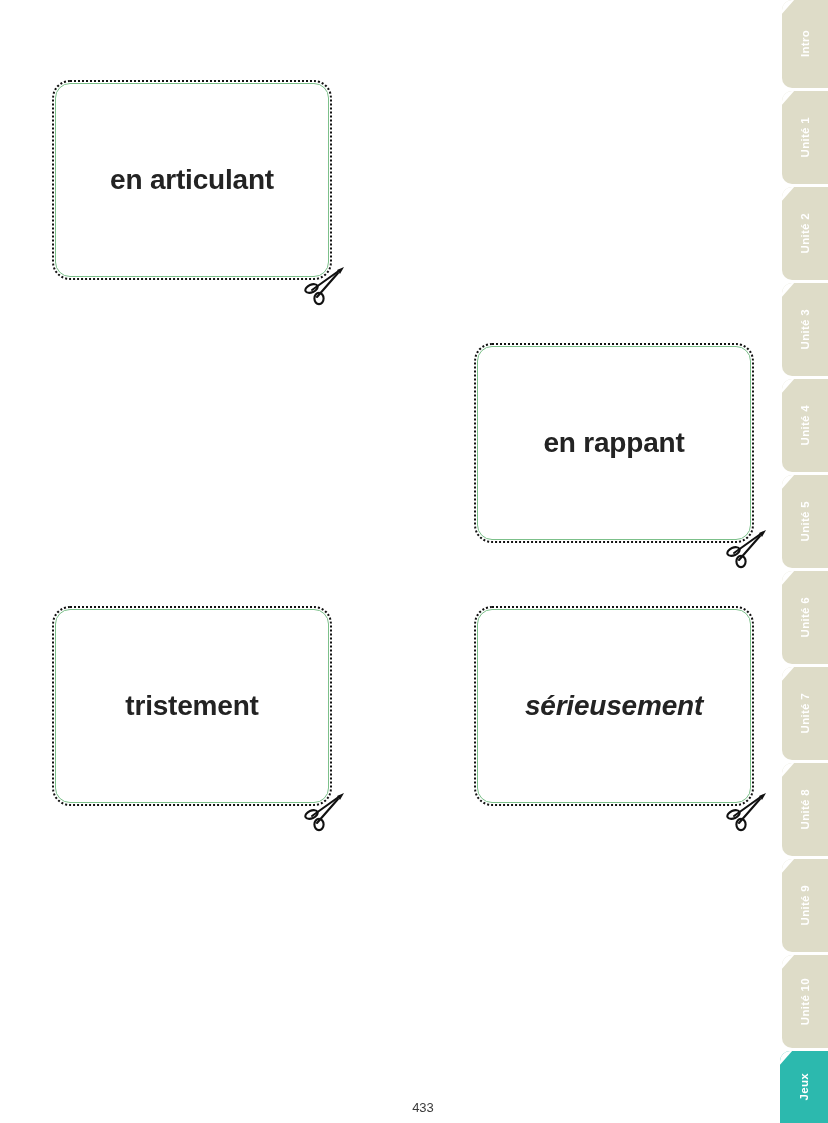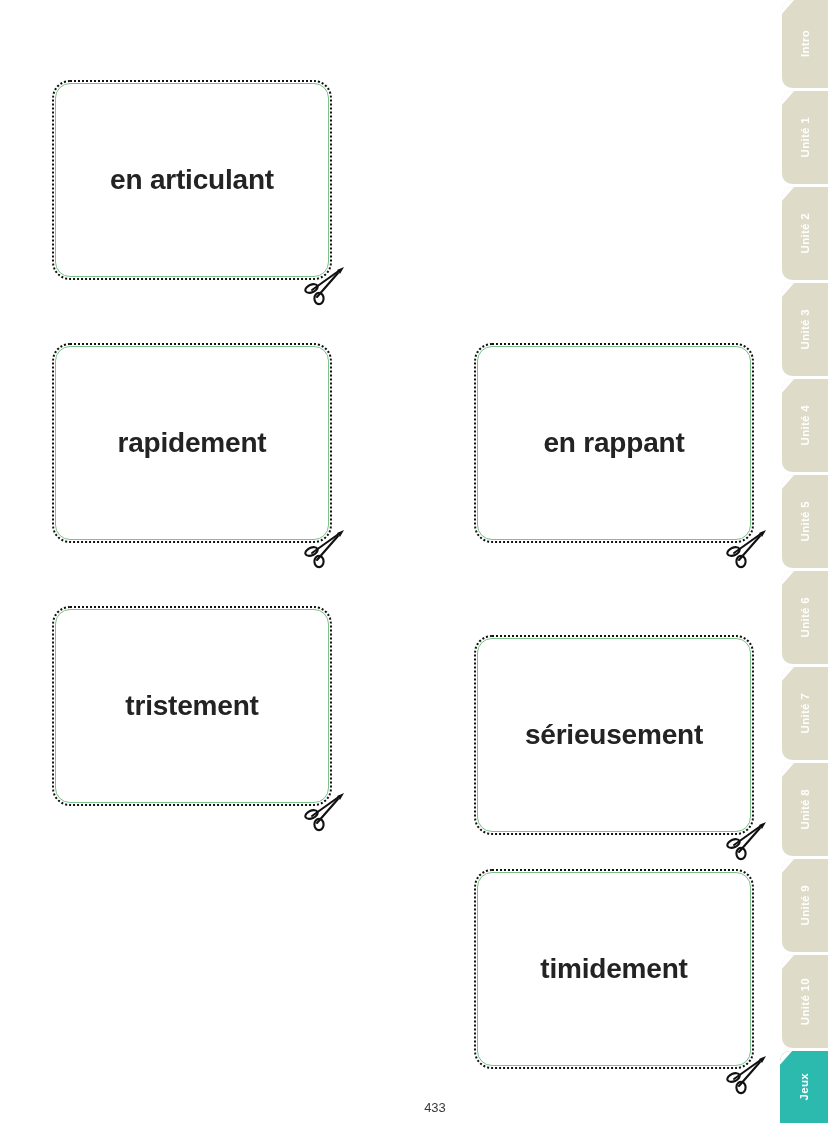--- a/index.html
+++ b/index.html
@@ -86,21 +86,21 @@
     right: -18px;
     bottom: -27px;
     width: 46px;
     height: 46px;
     pointer-events: none;
   }
 
   
   #page-number {
     position: absolute;
-    left: 17px;
+    left: 5px;
     top: 1068px;
     width: 770px;
     text-align: center;
     font-size: 13px;
     color: #3a3a3a;
     font-family: "Liberation Sans", sans-serif;
     padding-left: 33px;
   }
 
   
@@ -166,35 +166,20 @@
           <path d="M8 29 L36 9"></path>
           <path d="M13 36 L34 12"></path>
           <ellipse cx="7.5" cy="27.5" rx="6.5" ry="3.8" transform="rotate(-24 7.5 27.5)"></ellipse>
           <ellipse cx="15" cy="37.5" rx="4.6" ry="5.6"></ellipse>
         </g>
         <path d="M33 9 L40 6 L36 13 Z" fill="#111111"></path>
       </svg>
     </div>
 
 
-    <div class="flashcard" style="left:52px; top:311px;">
-      <div class="cut-line"></div>
-      <div class="card-face">
-        <span class="card-text">rapidement</span>
-      </div>
-      <svg class="scissors" viewBox="0 0 46 46">
-        <g fill="none" stroke="#111111" stroke-width="2.1" stroke-linecap="round">
-          <path d="M8 29 L36 9"></path>
-          <path d="M13 36 L34 12"></path>
-          <ellipse cx="7.5" cy="27.5" rx="6.5" ry="3.8" transform="rotate(-24 7.5 27.5)"></ellipse>
-          <ellipse cx="15" cy="37.5" rx="4.6" ry="5.6"></ellipse>
-        </g>
-        <path d="M33 9 L40 6 L36 13 Z" fill="#111111"></path>
-      </svg>
-    </div>
 
     <div class="flashcard" style="left:474px; top:311px;">
       <div class="cut-line"></div>
       <div class="card-face">
         <span class="card-text">en rappant</span>
       </div>
       <svg class="scissors" viewBox="0 0 46 46">
         <g fill="none" stroke="#111111" stroke-width="2.1" stroke-linecap="round">
           <path d="M8 29 L36 9"></path>
           <path d="M13 36 L34 12"></path>
@@ -214,52 +199,37 @@
         <g fill="none" stroke="#111111" stroke-width="2.1" stroke-linecap="round">
           <path d="M8 29 L36 9"></path>
           <path d="M13 36 L34 12"></path>
           <ellipse cx="7.5" cy="27.5" rx="6.5" ry="3.8" transform="rotate(-24 7.5 27.5)"></ellipse>
           <ellipse cx="15" cy="37.5" rx="4.6" ry="5.6"></ellipse>
         </g>
         <path d="M33 9 L40 6 L36 13 Z" fill="#111111"></path>
       </svg>
     </div>
 
-    <div class="flashcard" style="left:474px; top:603px;">
+    <div class="flashcard" style="left:474px; top:574px;font-style:italic;">
       <div class="cut-line"></div>
       <div class="card-face">
         <span class="card-text">sérieusement</span>
       </div>
       <svg class="scissors" viewBox="0 0 46 46">
         <g fill="none" stroke="#111111" stroke-width="2.1" stroke-linecap="round">
           <path d="M8 29 L36 9"></path>
           <path d="M13 36 L34 12"></path>
           <ellipse cx="7.5" cy="27.5" rx="6.5" ry="3.8" transform="rotate(-24 7.5 27.5)"></ellipse>
           <ellipse cx="15" cy="37.5" rx="4.6" ry="5.6"></ellipse>
         </g>
         <path d="M33 9 L40 6 L36 13 Z" fill="#111111"></path>
       </svg>
     </div>
 
 
-    <div class="flashcard" style="left:474px; top:837px;">
-      <div class="cut-line"></div>
-      <div class="card-face">
-        <span class="card-text">timidement</span>
-      </div>
-      <svg class="scissors" viewBox="0 0 46 46">
-        <g fill="none" stroke="#111111" stroke-width="2.1" stroke-linecap="round">
-          <path d="M8 29 L36 9"></path>
-          <path d="M13 36 L34 12"></path>
-          <ellipse cx="7.5" cy="27.5" rx="6.5" ry="3.8" transform="rotate(-24 7.5 27.5)"></ellipse>
-          <ellipse cx="15" cy="37.5" rx="4.6" ry="5.6"></ellipse>
-        </g>
-        <path d="M33 9 L40 6 L36 13 Z" fill="#111111"></path>
-      </svg>
-    </div>
 
   </div>
 
   <div id="page-number">433</div>
 </div>
 
 <div id="tab-rail">
 
   <div class="tab" style="top:0px; height:88px;">
     <div class="tab-notch"></div>

